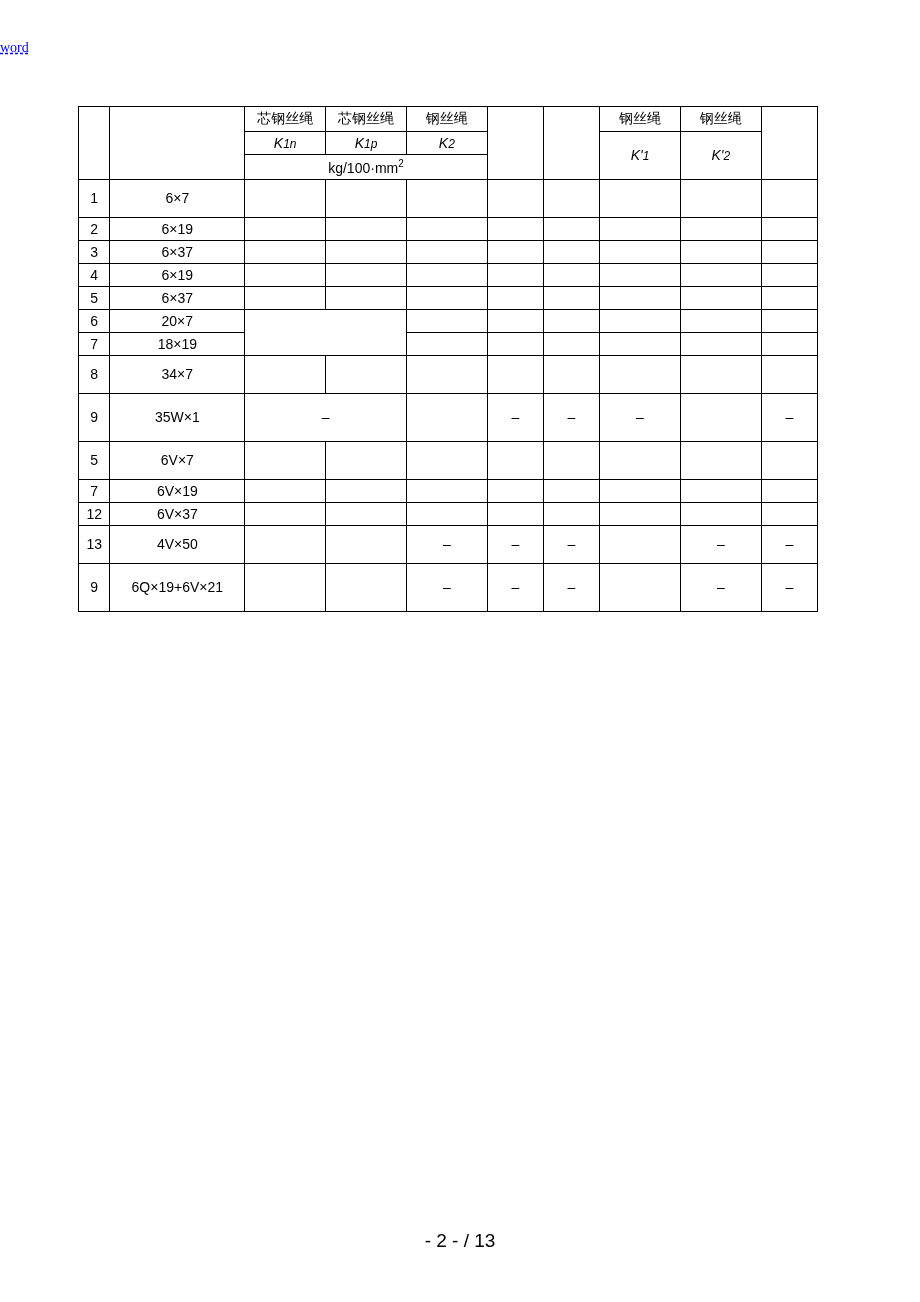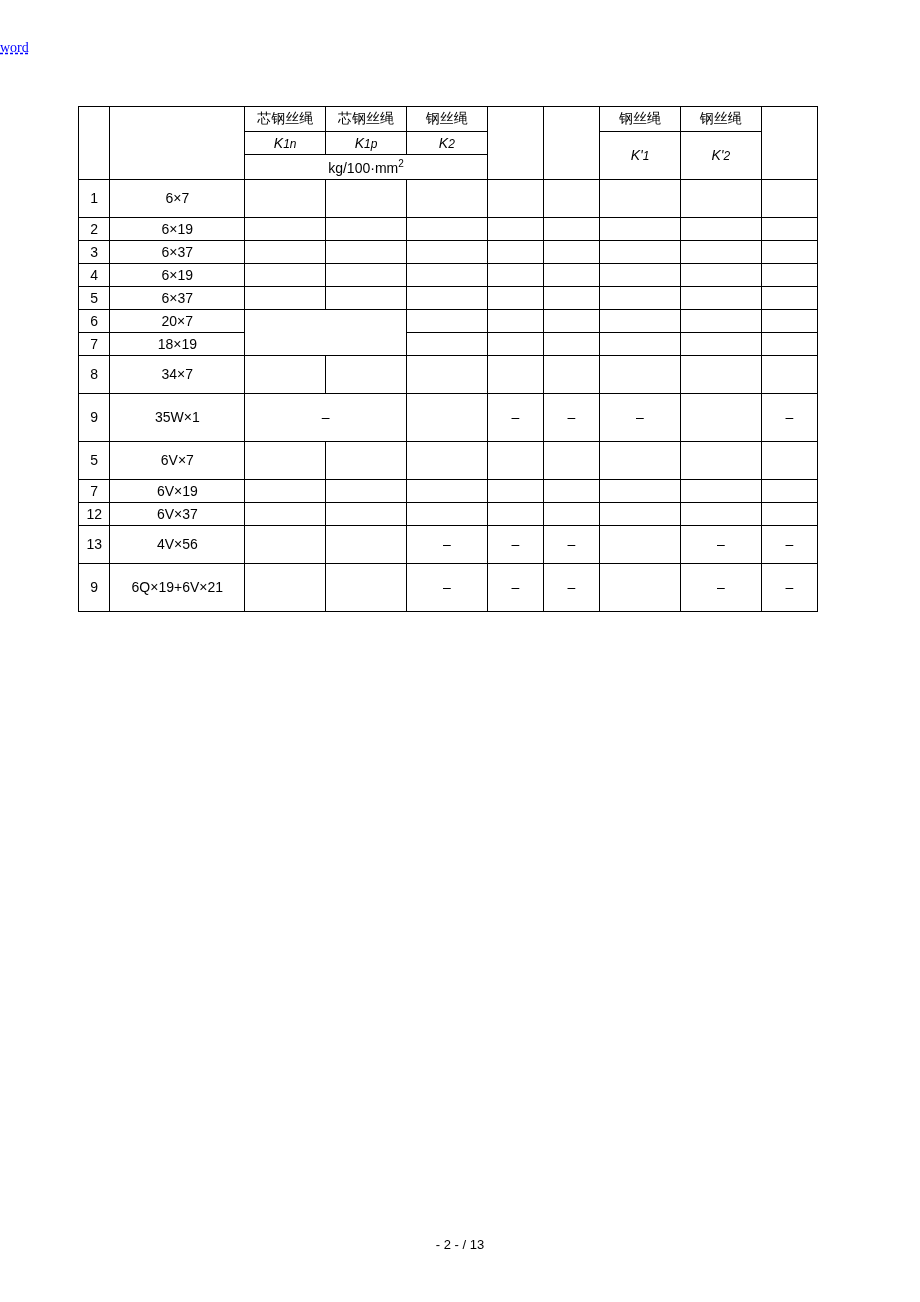--- a/index.html
+++ b/index.html
@@ -81,21 +81,21 @@
       font-style: italic;
     }
     sup {
       font-size: 10px;
     }
     .footer {
       position: absolute;
       bottom: 50px;
       width: 100%;
       text-align: center;
-      font-size: 13px;
+      font-size: 19px;
     }
   </style>
 </head>
 <body>
 
 <div class="header-text">
   <span>word</span>
 </div>
 
 <div class="table-container">
@@ -261,21 +261,21 @@
           <td></td>
           <td></td>
           <td></td>
           <td></td>
           <td></td>
           <td></td>
           <td></td>
         </tr>
         <tr class="tall-row">
           <td class="col-num">13</td>
-          <td class="col-spec">4V×56</td>
+          <td class="col-spec">4V×50</td>
           <td></td>
           <td></td>
           <td>–</td>
           <td>–</td>
           <td>–</td>
           <td></td>
           <td>–</td>
           <td>–</td>
         </tr>
         <tr class="taller-row">

